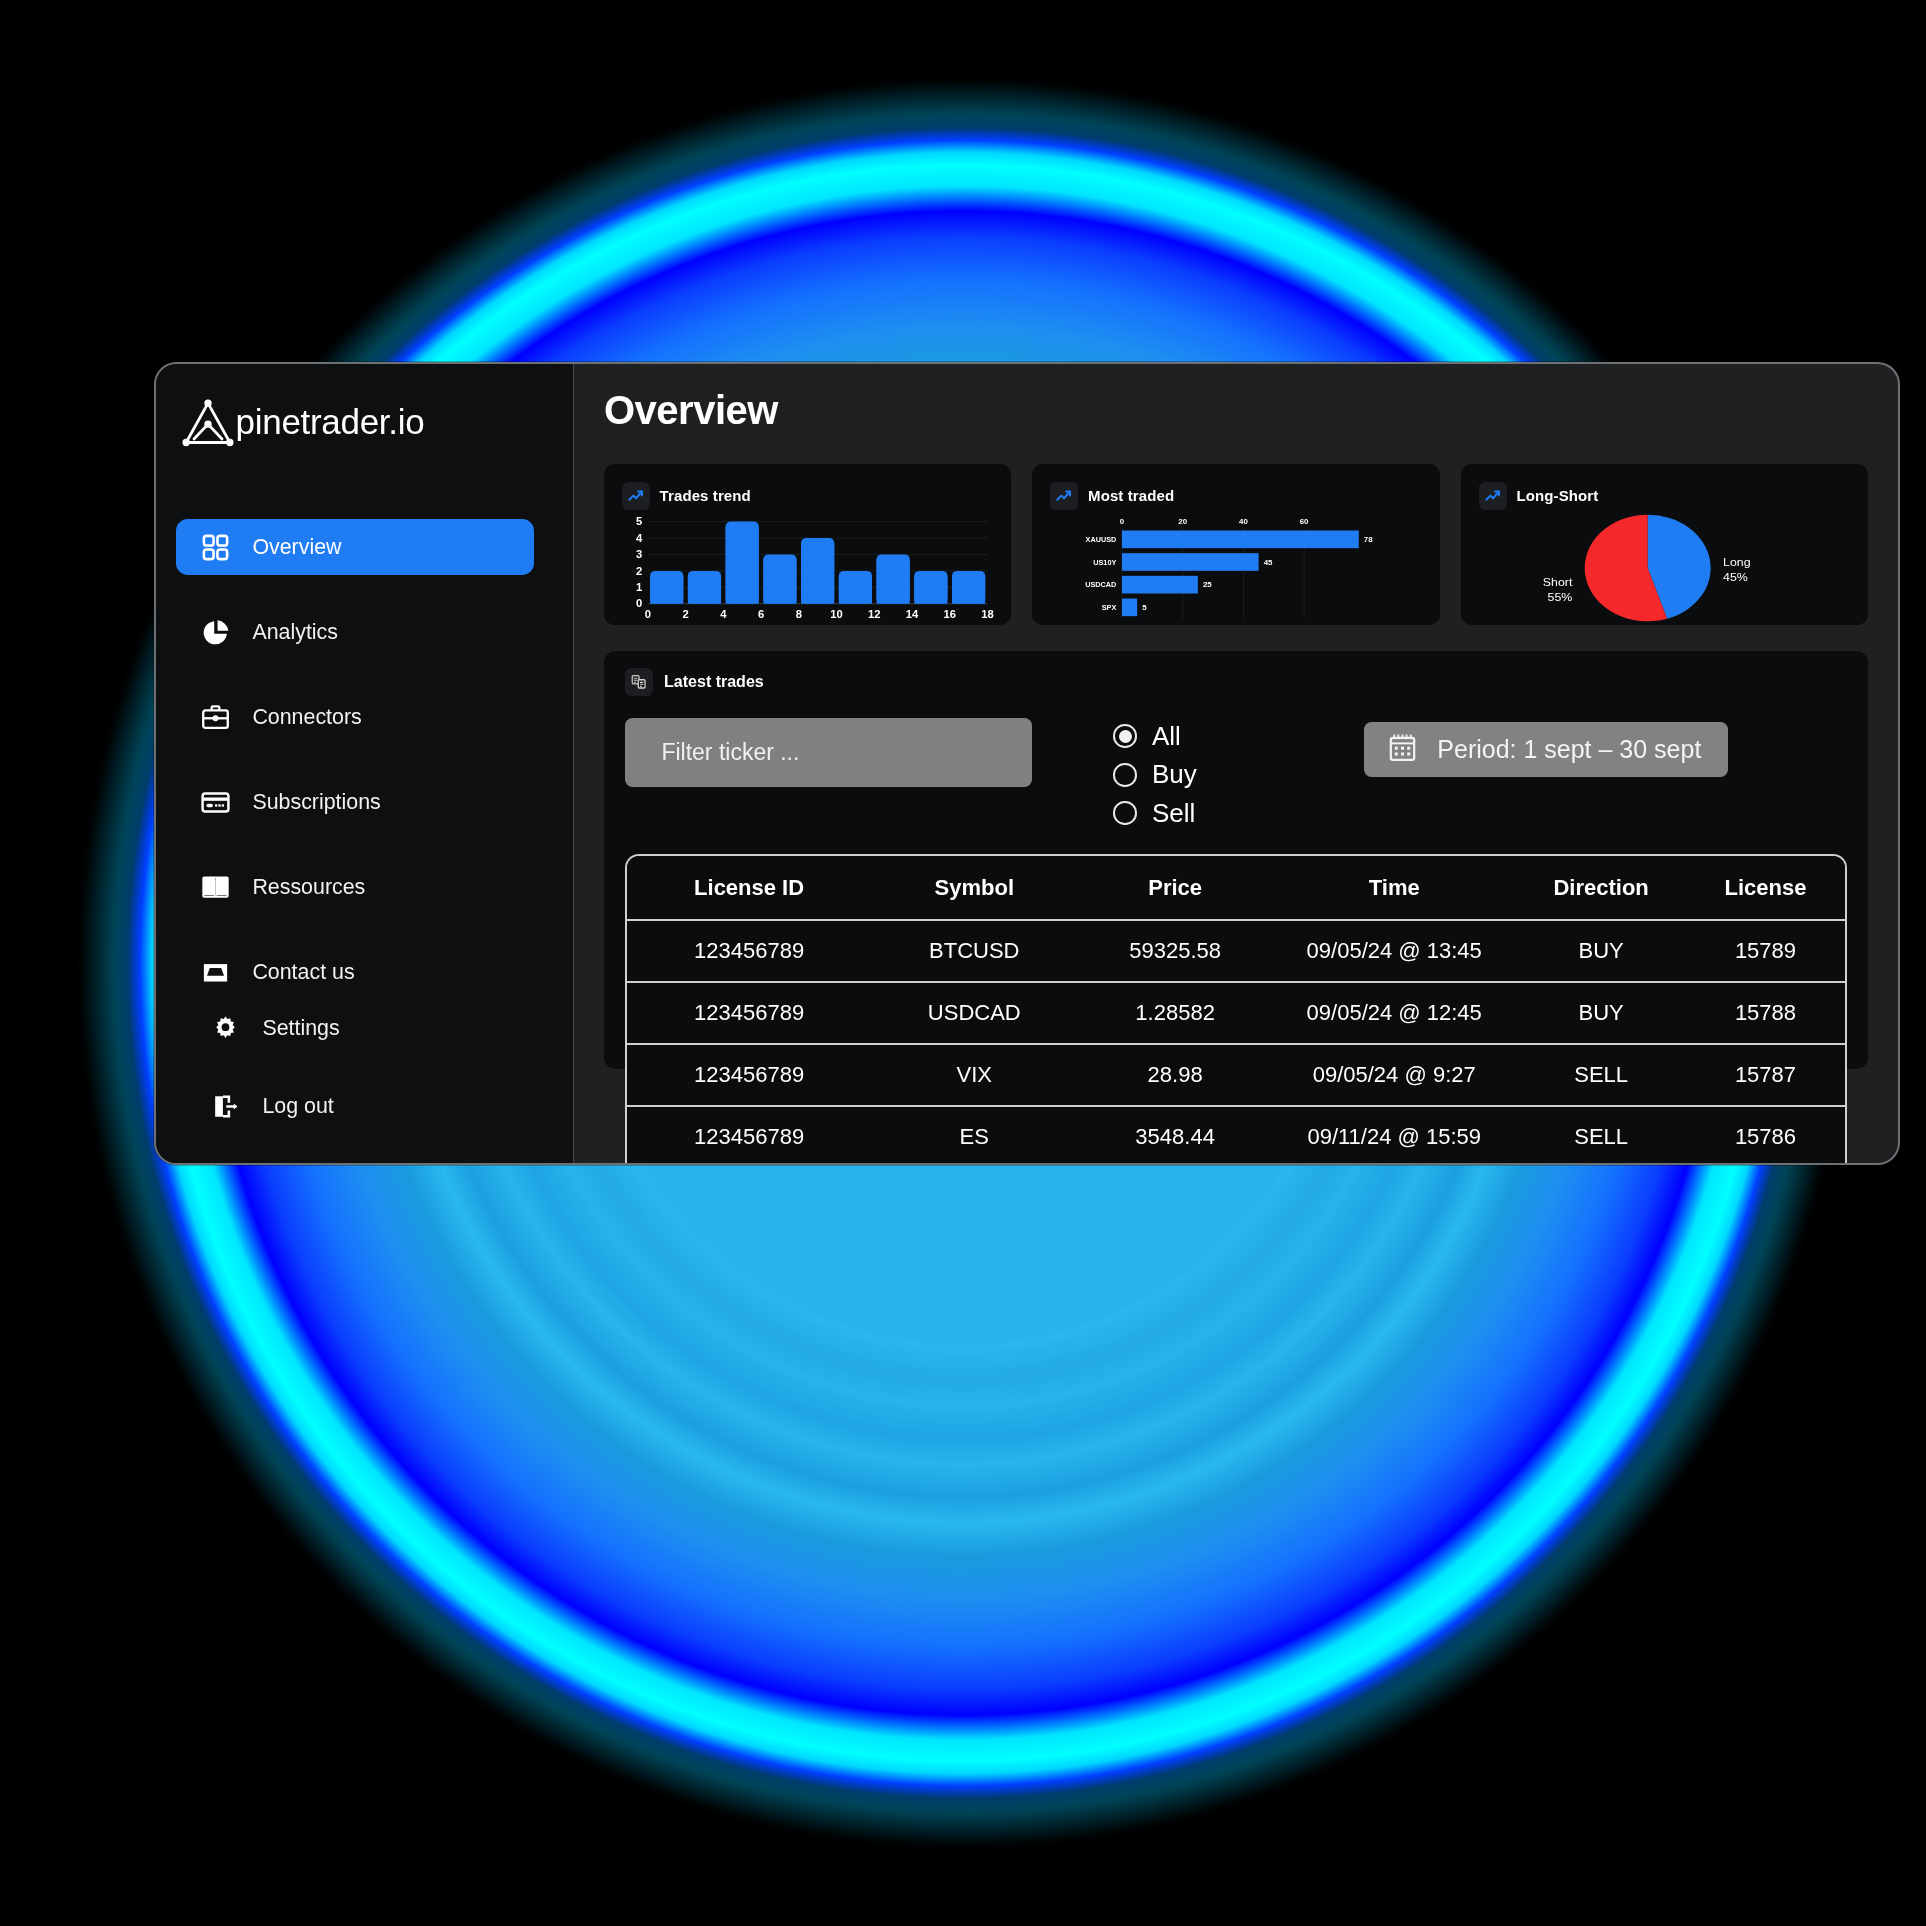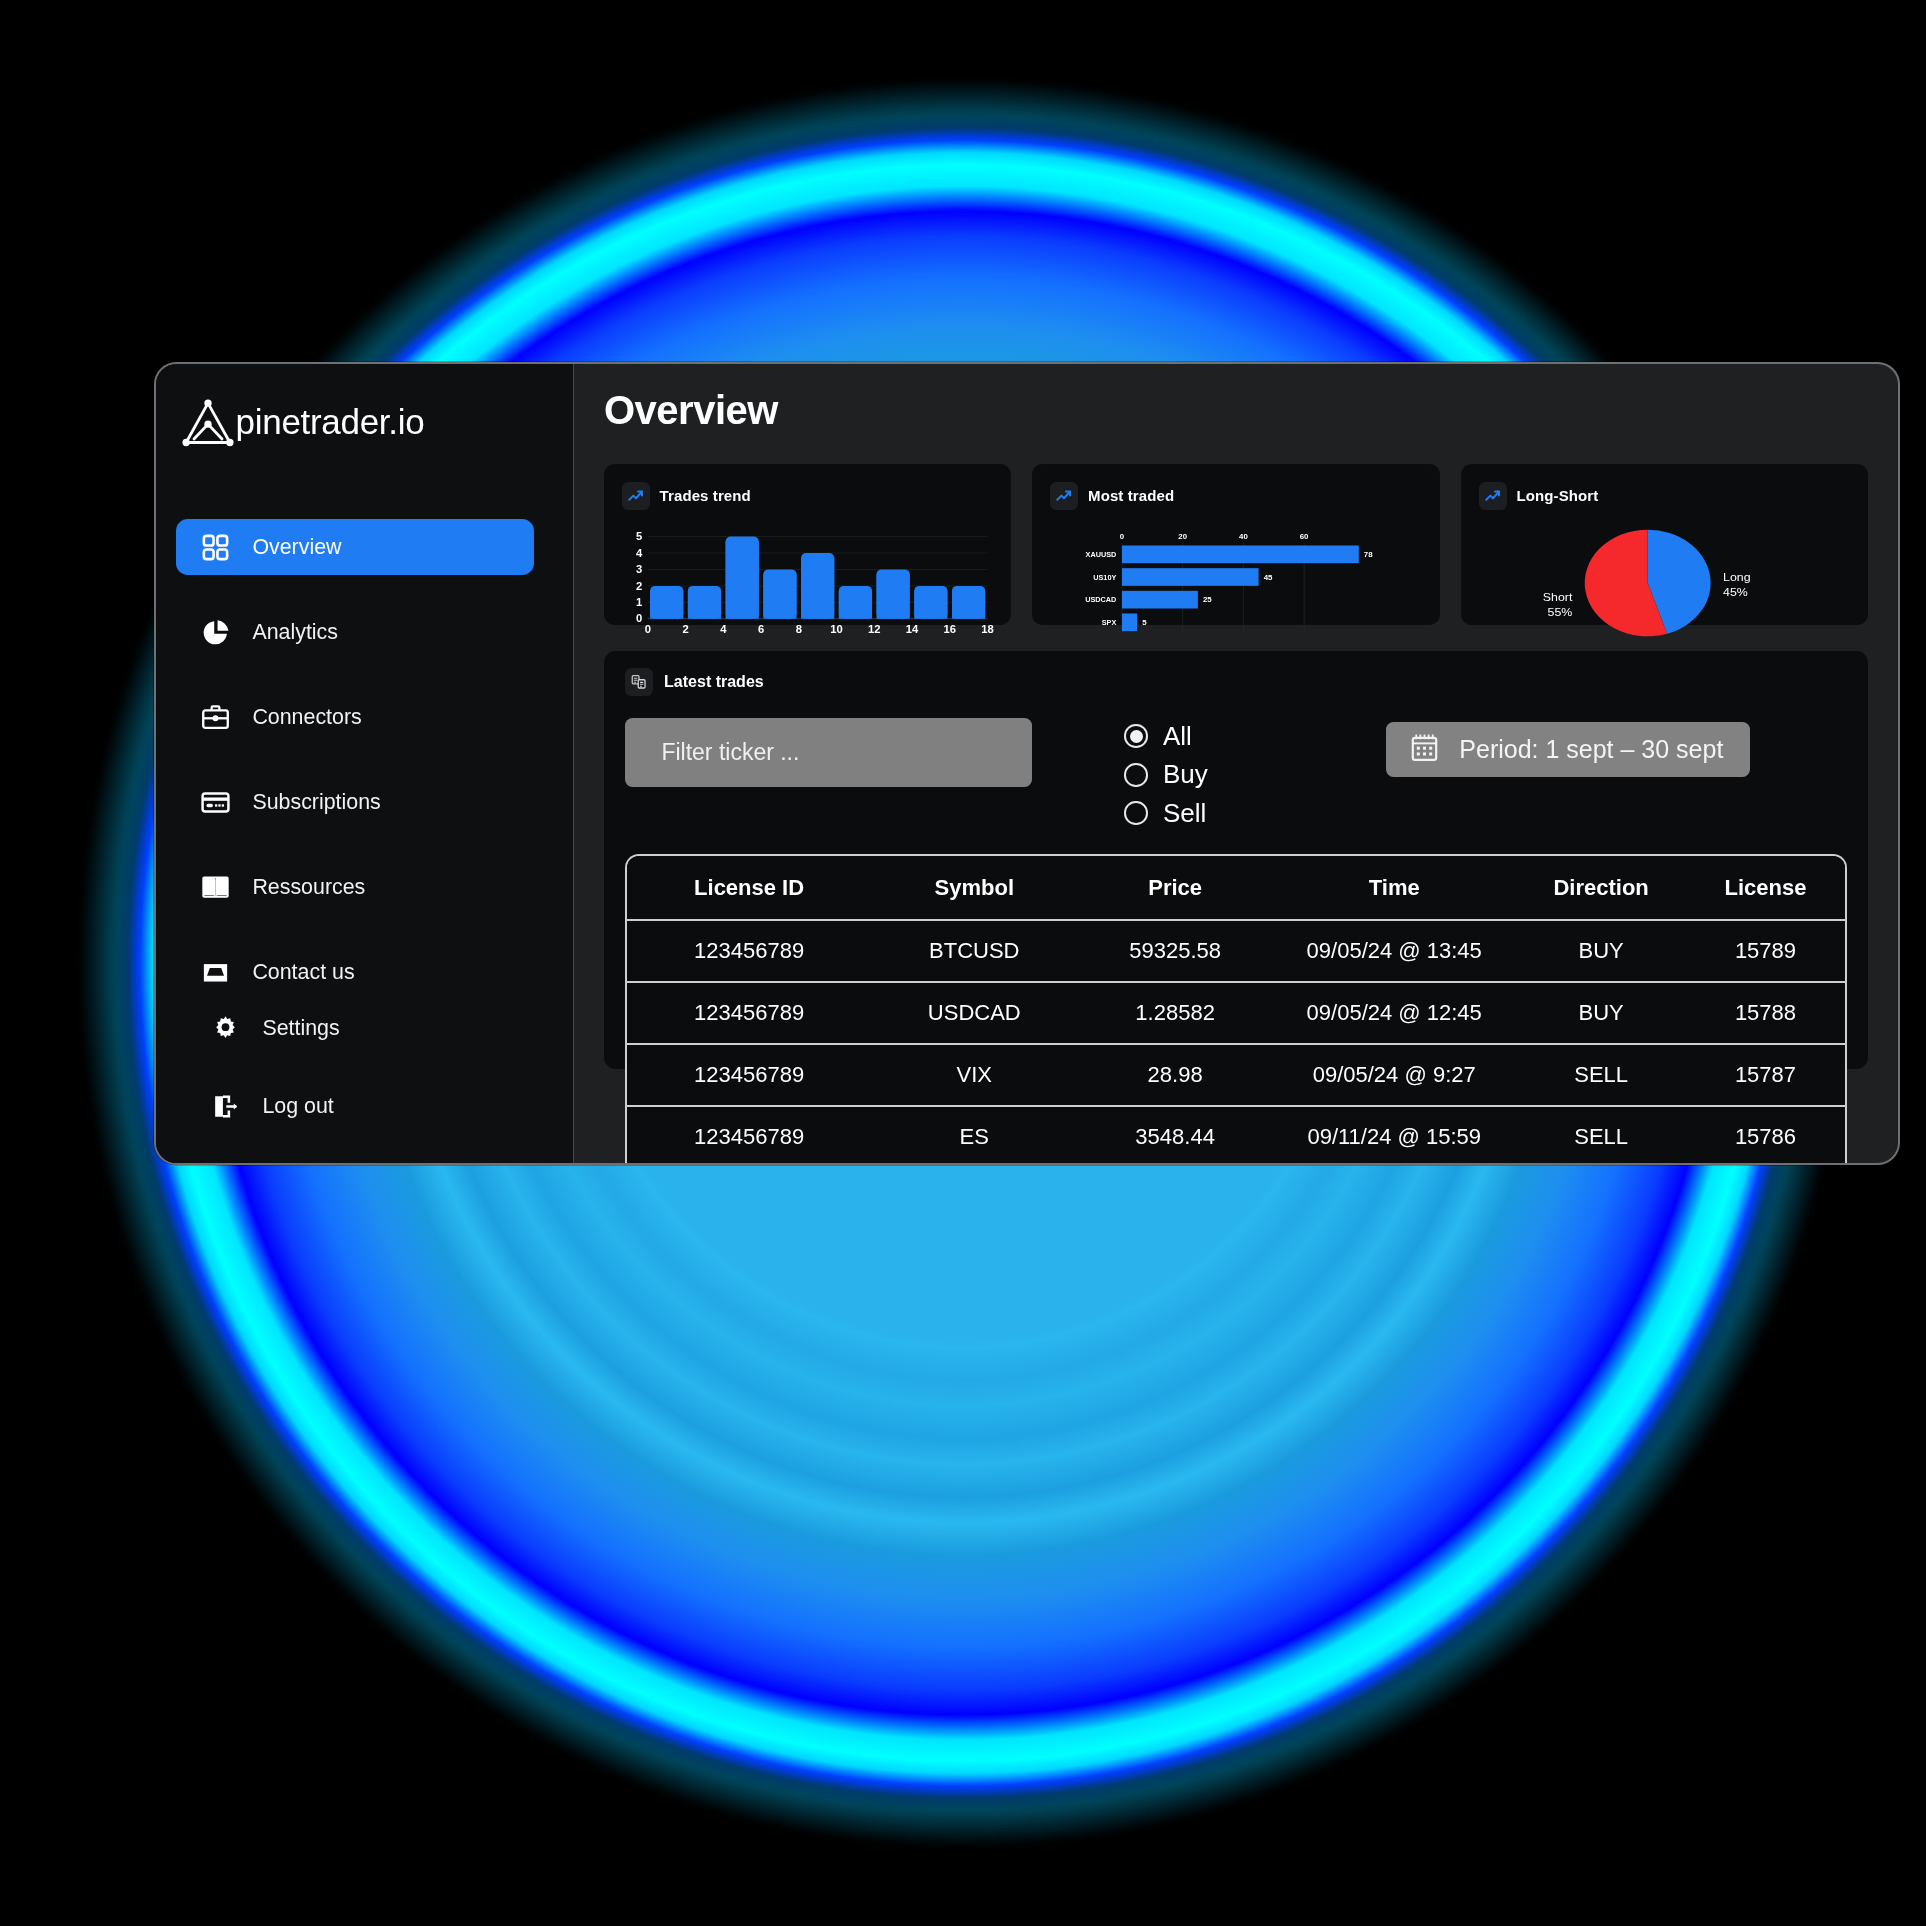--- a/index.html
+++ b/index.html
@@ -138,21 +138,21 @@
     border-radius: 10.7px;
     padding: 18px 18px 15px 18px;
     flex: 1 1 0;
     height: 161px;
     position: relative;
   }
   .card-head {
     display: flex;
     align-items: center;
     gap: 9.6px;
-    margin-bottom: 17px;
+    margin-bottom: 2px;
   }
   .card-icon-box {
     width: 28px; height: 28px;
     background: #1c1e21;
     border-radius: 6.4px;
     display: flex; align-items: center; justify-content: center;
     flex: 0 0 28px;
   }
   .card-icon-box svg { width: 18px; height: 18px; display:block; }
   .card-title {
@@ -181,21 +181,21 @@
     margin-bottom: 22px;
   }
   .panel-title {
     color: #fff;
     font-size: 16px;
     font-weight: 700;
   }
   .controls-row {
     display: flex;
     align-items: flex-start;
-    gap: 17px;
+    gap: 6px;
   }
   #filter-input {
     width: 407px;
     height: 69px;
     background: #808080;
     border: none;
     border-radius: 7.5px;
     color: #efefef;
     font-family: "Liberation Sans", sans-serif;
     font-size: 23px;

